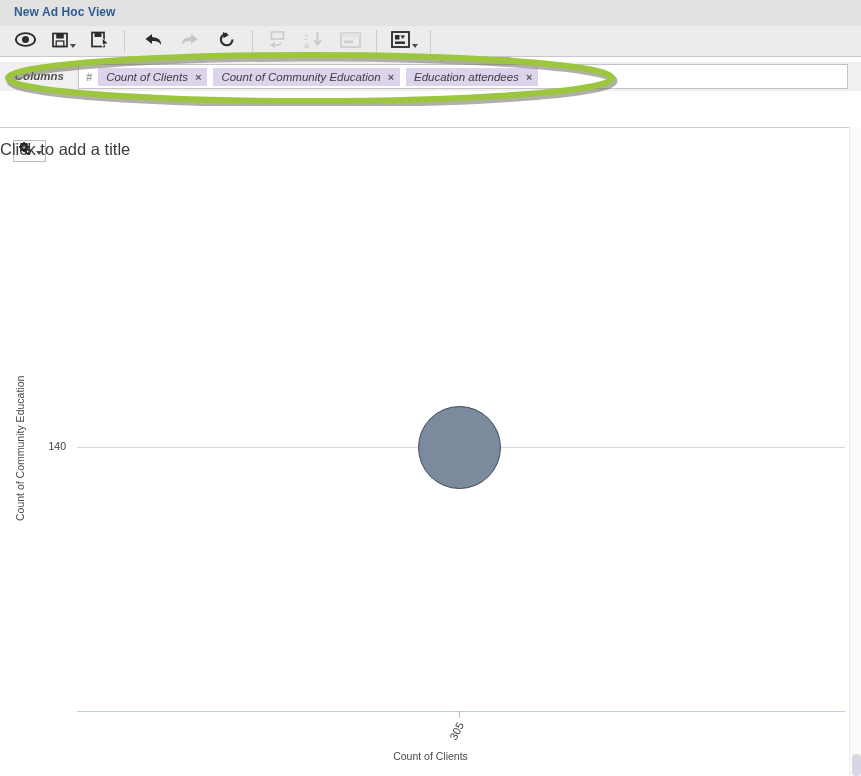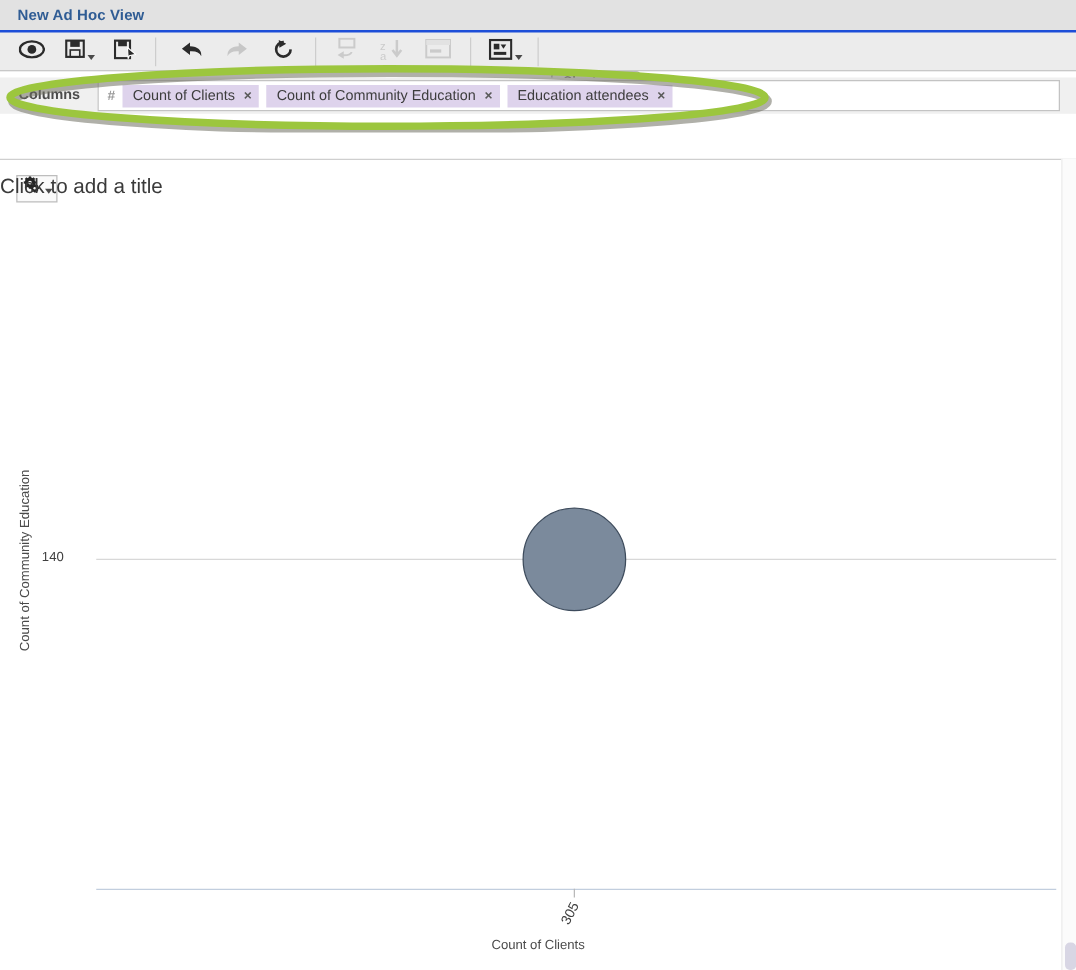--- a/index.html
+++ b/index.html
@@ -14,21 +14,21 @@
     position: relative;
     width: 861px; height: 776px;
     overflow: hidden;
   }
 
   
   .titlebar {
     position: absolute; left: 0; top: 0;
     width: 861px; height: 30px;
     background: #e2e2e2;
-    border-bottom: 6px solid #1d4ed8;
+    border-bottom: 3px solid #1d4ed8;
   }
   .titlebar-text {
     position: absolute; left: 14px; top: 5px;
     font-size: 12px; font-weight: bold;
     color: #2f5c94;
     letter-spacing: 0.1px;
   }
 
   
   .toolbar {
@@ -83,21 +83,21 @@
   }
   .chart-stepper .up { top: 1px; border-bottom: 5px solid #444; }
   .chart-stepper .dn { bottom: 1px; border-top: 5px solid #444; }
 
   
   .shelf {
     position: absolute; left: 0;
     width: 861px; height: 29px;
     background: #f0f0f0;
   }
-  .shelf-cols { top: 62px; }
+  .shelf-cols { top: 62px; font-style: italic; }
   .shelf-rows { top: 96px; }
   .shelf-label {
     position: absolute; left: 0; top: 0;
     width: 72px; height: 29px;
     line-height: 29px;
     text-align: right;
     padding-right: 8px;
     font-size: 11.5px;
     font-weight: bold;
     color: #4b4b4b;
@@ -165,21 +165,21 @@
     width: 18px; height: 190px;
     writing-mode: vertical-rl;
     transform: rotate(180deg);
     font-size: 10.5px;
     color: #4a4a4a;
     text-align: center;
     white-space: nowrap;
   }
   .y-tick-label {
     position: absolute;
-    left: 19px; top: 312px;
+    left: 34px; top: 312px;
     width: 32px;
     text-align: right;
     font-size: 10.5px;
     color: #3f3f3f;
   }
   .gridline {
     position: absolute;
     left: 77px; top: 319px;
     width: 768px; height: 1px;
     background: #d8d8d8;

